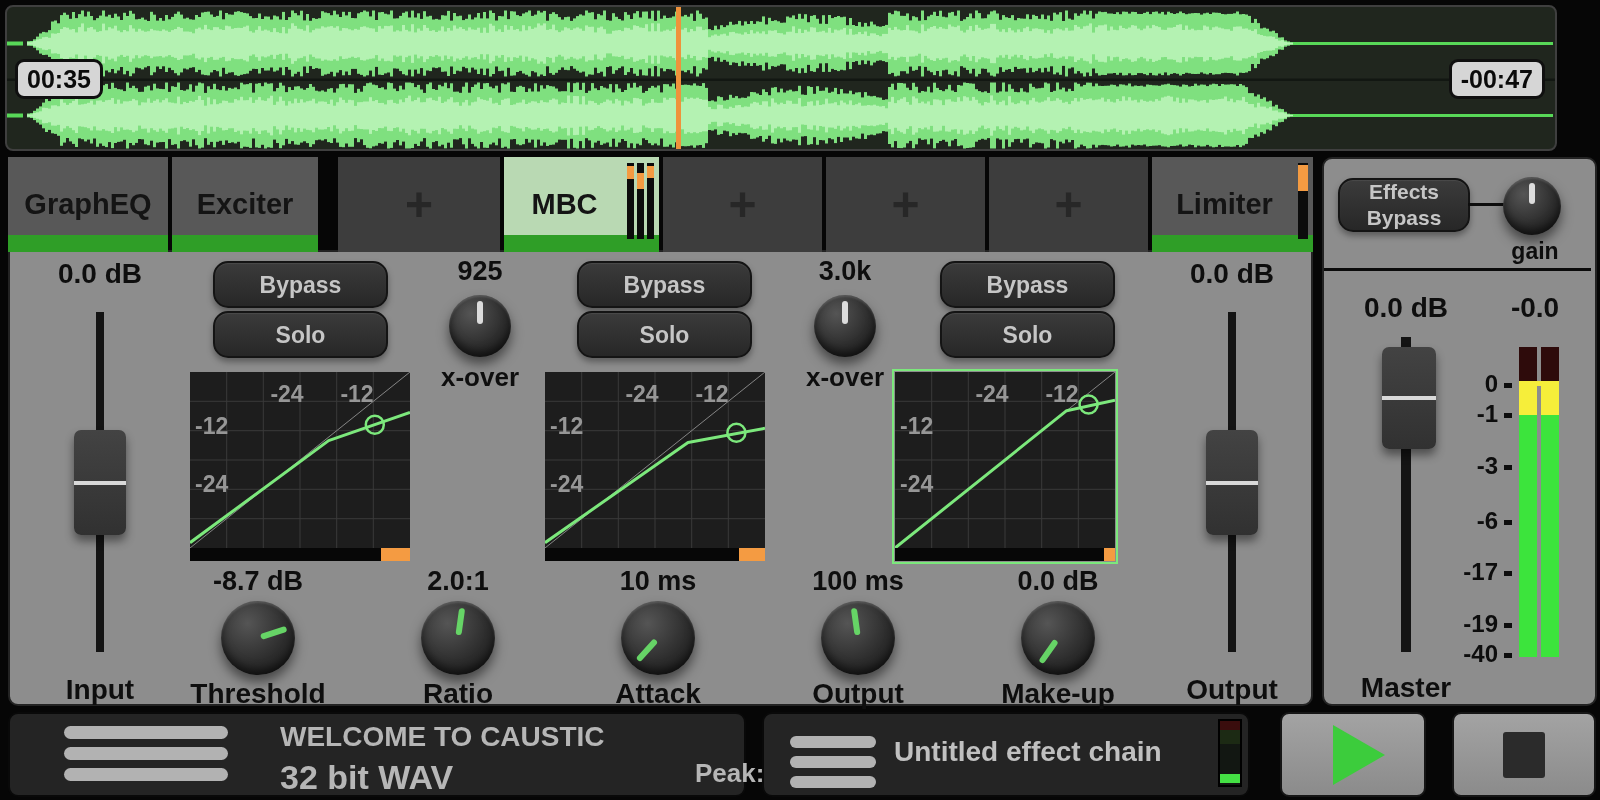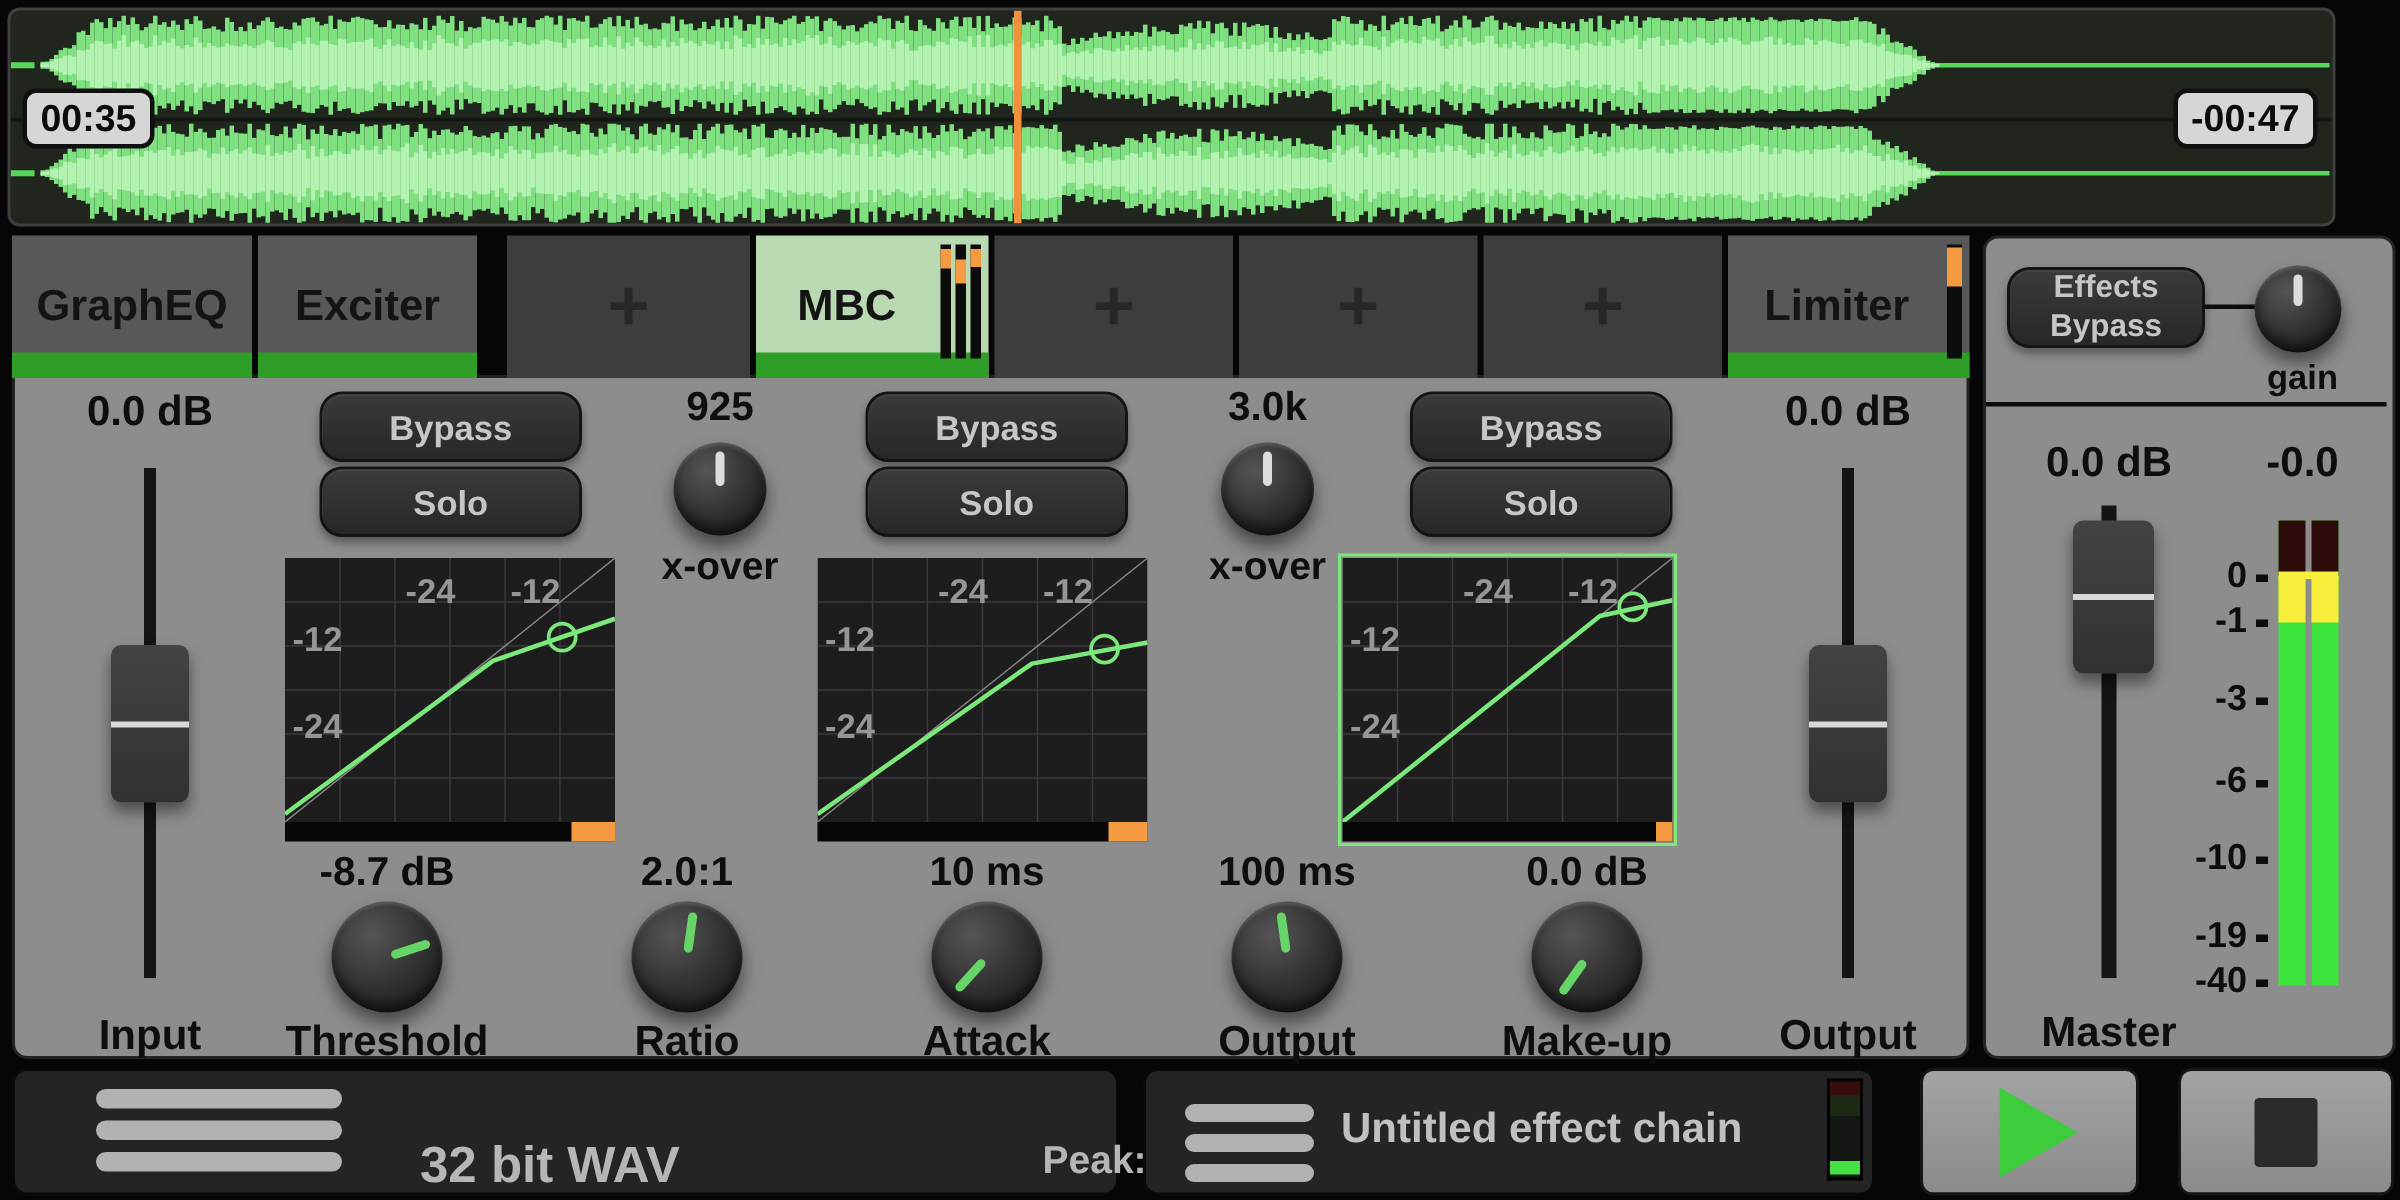--- a/index.html
+++ b/index.html
@@ -1835,21 +1835,21 @@
   <div class="abs" style="left:1519px;top:381px;width:40px;height:5px;background:#f6ee3a;"></div>
   <div id="meter-ticks">
       <div class="tick-lab" style="left: 1416px; top: 370px; width: 82px;">0</div>
       <div class="tick-dash" style="left: 1504px; top: 383px;"></div>
       <div class="tick-lab" style="left: 1416px; top: 400px; width: 82px;">-1</div>
       <div class="tick-dash" style="left: 1504px; top: 413px;"></div>
       <div class="tick-lab" style="left: 1416px; top: 452px; width: 82px;">-3</div>
       <div class="tick-dash" style="left: 1504px; top: 465px;"></div>
       <div class="tick-lab" style="left: 1416px; top: 507px; width: 82px;">-6</div>
       <div class="tick-dash" style="left: 1504px; top: 520px;"></div>
-      <div class="tick-lab" style="left: 1416px; top: 558px; width: 82px;">-10</div>
+      <div class="tick-lab" style="left: 1416px; top: 558px; width: 82px;">-17</div>
       <div class="tick-dash" style="left: 1504px; top: 571px;"></div>
       <div class="tick-lab" style="left: 1416px; top: 610px; width: 82px;">-19</div>
       <div class="tick-dash" style="left: 1504px; top: 623px;"></div>
       <div class="tick-lab" style="left: 1416px; top: 640px; width: 82px;">-40</div>
       <div class="tick-dash" style="left: 1504px; top: 653px;"></div>
     </div>
 
   <div class="vlab" style="left:30px;top:258px;width:140px;font-size:28px;">0.0 dB</div>
   <div class="fader-track" style="left:96px;top:312px;width:8px;height:340px;"></div>
   <div class="fader-thumb" style="left:74px;top:430px;width:52px;height:105px;">
@@ -1991,20 +1991,21 @@
       </div>
       <div class="vlab" style="left: 963px; top: 678px; width: 190px; font-size: 28px;">Make-up</div>
     </div>
 
   <div class="bottom-panel" style="left:8px;width:734px;">
     <div>
       <div class="hline" style="left:54px;top:12px;width:164px;height:13px;"></div>
       <div class="hline" style="left:54px;top:33px;width:164px;height:13px;"></div>
       <div class="hline" style="left:54px;top:54px;width:164px;height:13px;"></div>
     </div>
+    <div class="bb-text" style="left:270px;top:7px;font-size:28px;">WELCOME TO CAUSTIC</div>
     <div class="bb-text" style="left:270px;top:44px;font-size:34px;">32 bit WAV</div>
     <div class="bb-text" style="left:685px;top:44px;font-size:26px;white-space:nowrap;">Peak: +11.4 dB</div>
   </div>
 
   <div class="bottom-panel" style="left:762px;width:484px;">
     <div>
       <div class="hline" style="left:26px;top:22px;width:86px;height:12px;"></div>
       <div class="hline" style="left:26px;top:42px;width:86px;height:12px;"></div>
       <div class="hline" style="left:26px;top:62px;width:86px;height:12px;"></div>
     </div>

